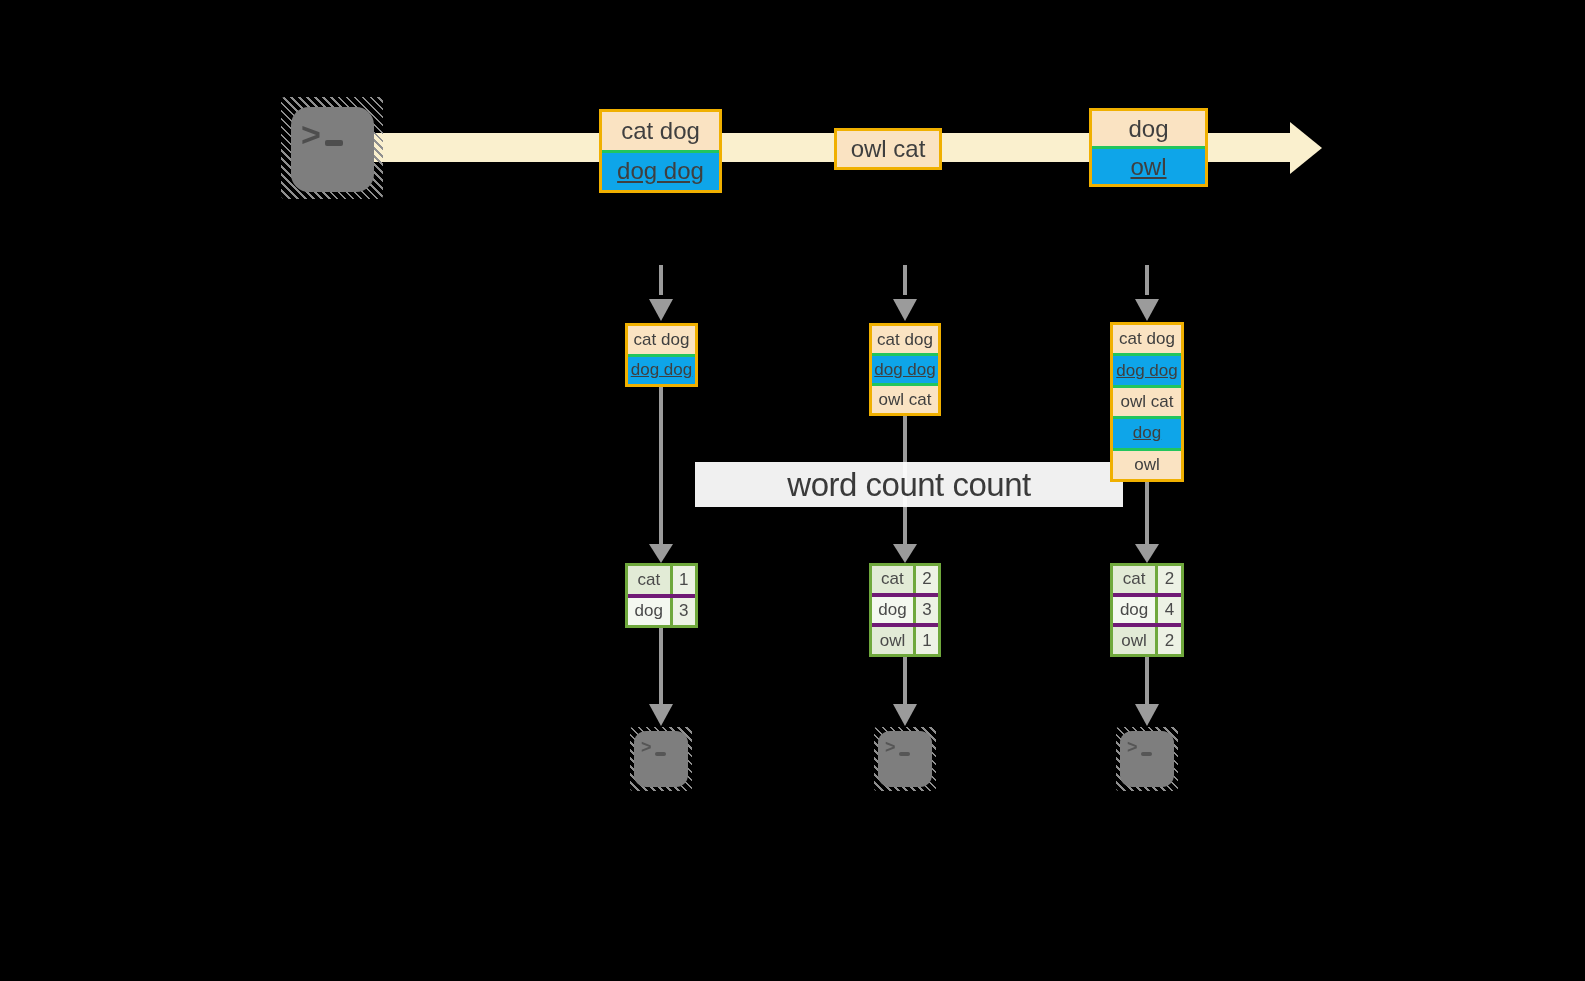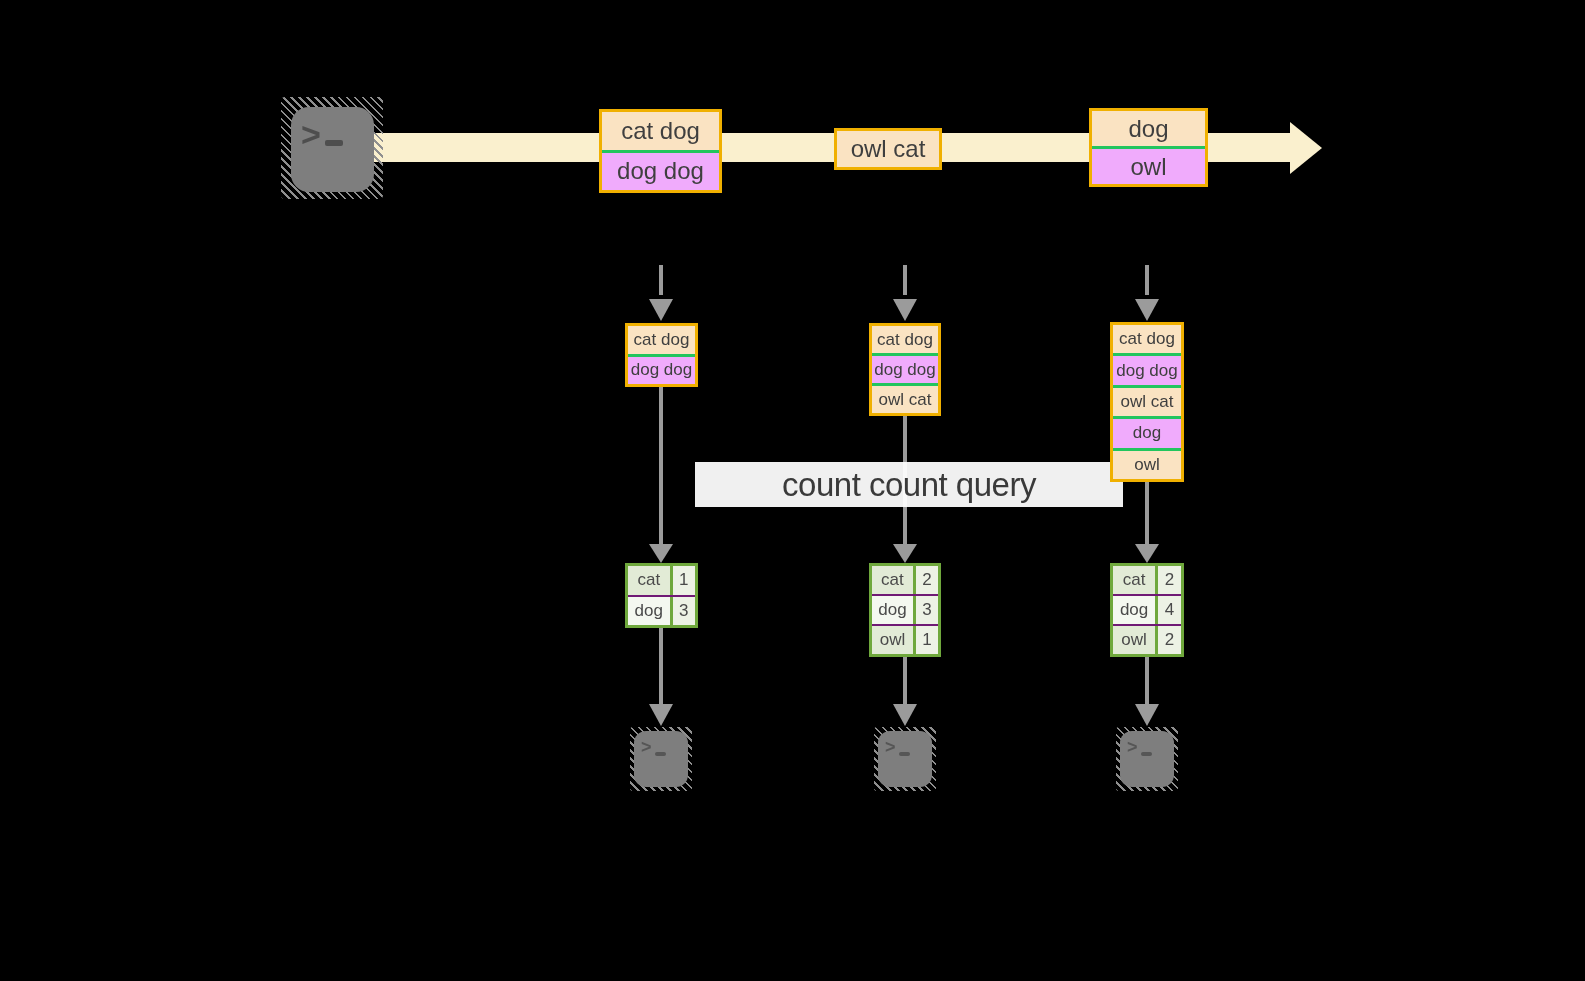--- a/index.html
+++ b/index.html
@@ -11,27 +11,27 @@
   .stream-band{left:358px;top:133px;width:932px;height:29px;background:#FAF0CE;z-index:0;}
   .stream-head{left:1290px;top:122px;width:0;height:0;z-index:0;
     border-left:32px solid #FAF0CE;border-top:26px solid transparent;border-bottom:26px solid transparent;}
 
   
   .obox{border:3px solid #F0B000;display:flex;flex-direction:column;z-index:3;background:#FDF3E4;}
   .obox .row{flex:1;display:flex;align-items:center;justify-content:center;
     color:#3F3F3F;border-bottom:3px solid #22c55e;white-space:nowrap;}
   .obox .row:last-child{border-bottom:none;}
   .obox .row.dark{background:#FAE3C2;}
-  .obox .row.light{background:#f0abfc;}
+  .obox .row.light{background:#0ea5e9;text-decoration:underline;}
   .event{font-size:24px;}
   .state{font-size:17px;}
 
   
   .gtable{border:3px solid #6FA83C;display:flex;flex-direction:column;z-index:3;}
-  .gtable .grow{flex:1;display:flex;border-bottom:2px solid #701a75;}
+  .gtable .grow{flex:1;display:flex;border-bottom:4px solid #701a75;}
   .gtable .grow:last-child{border-bottom:none;}
   .gtable .word{flex:0 0 62%;display:flex;align-items:center;justify-content:center;
     border-right:3px solid #6FA83C;color:#4A4A4A;font-size:17px;}
   .gtable .cnt{flex:1;display:flex;align-items:center;justify-content:center;
     background:#EDF2E5;color:#4A4A4A;font-size:17px;}
   .gtable .grow:nth-child(odd) .word{background:#E2EBD6;}
   .gtable .grow:nth-child(even) .word{background:#F4F8F0;}
 
   
   .query-band{left:695px;top:462px;width:428px;height:45px;background:rgba(255,255,255,0.94);
@@ -132,21 +132,21 @@
   </div>
   <div class="abs obox state" style="left:1110px;top:322px;width:74px;height:160px;">
     <div class="row dark">cat dog</div>
     <div class="row light">dog dog</div>
     <div class="row dark">owl cat</div>
     <div class="row light">dog</div>
     <div class="row dark">owl</div>
   </div>
 
   <div class="abs query-band">
-    <span>count count query</span>
+    <span>word count count</span>
   </div>
 
   <div class="abs gtable" style="left:625px;top:563px;width:73px;height:65px;">
     <div class="grow">
       <div class="word">cat</div>
       <div class="cnt">1</div>
     </div>
     <div class="grow">
       <div class="word">dog</div>
       <div class="cnt">3</div>

